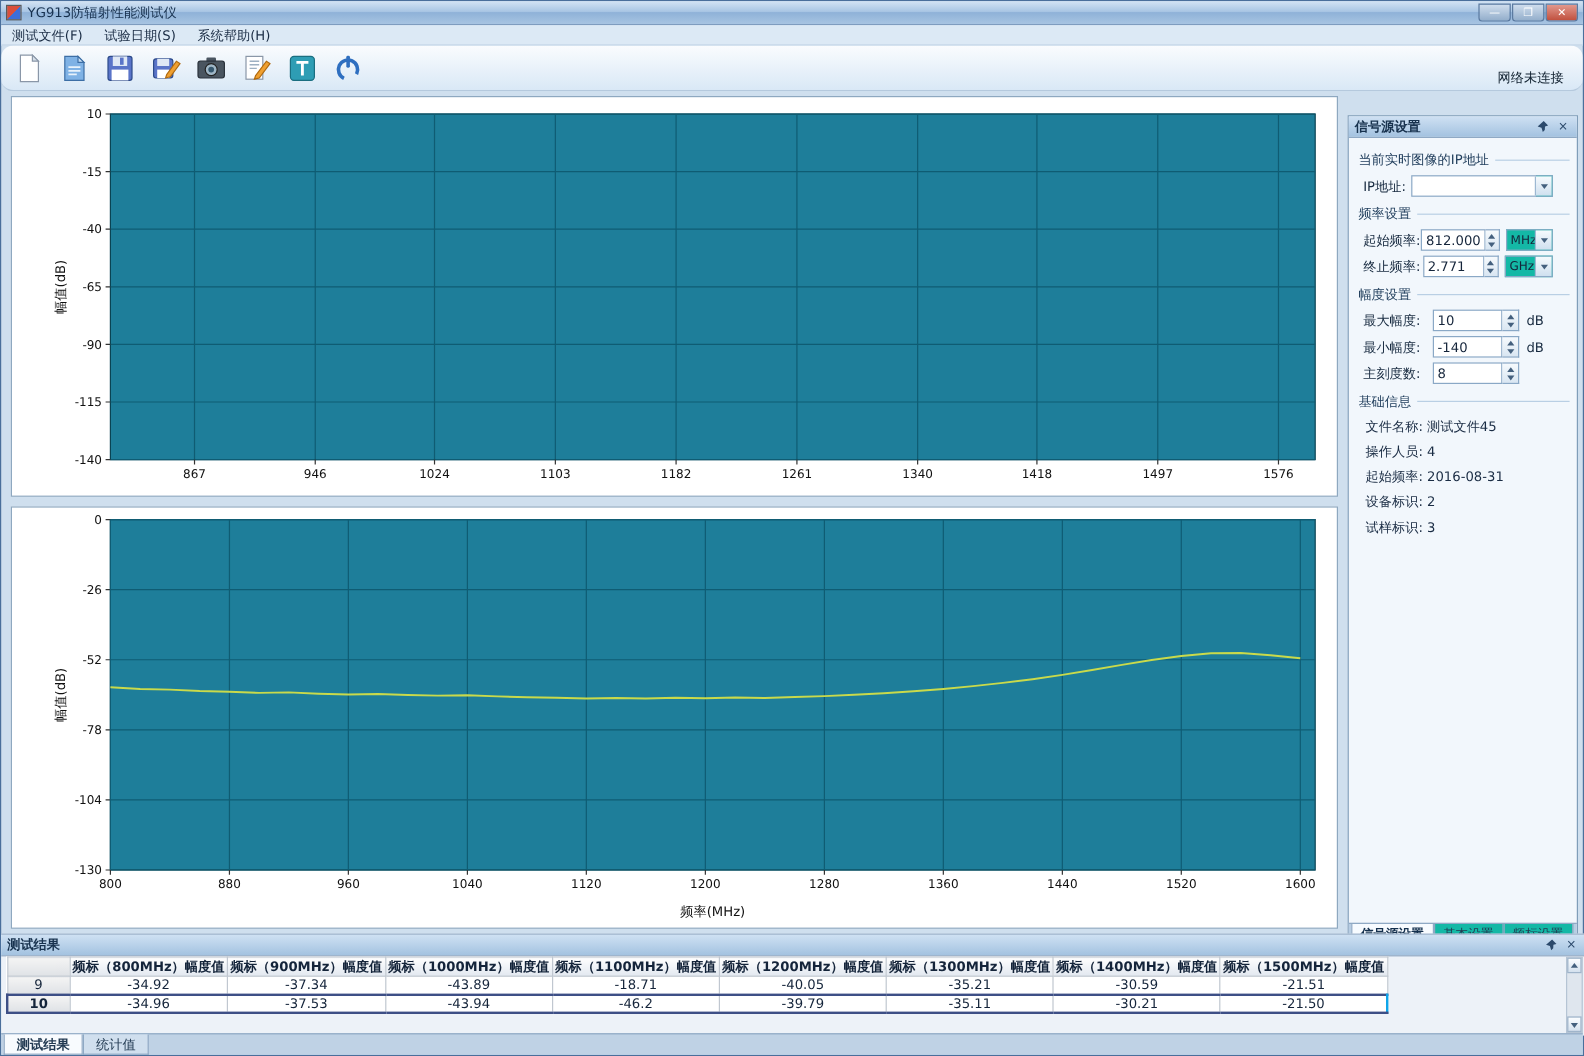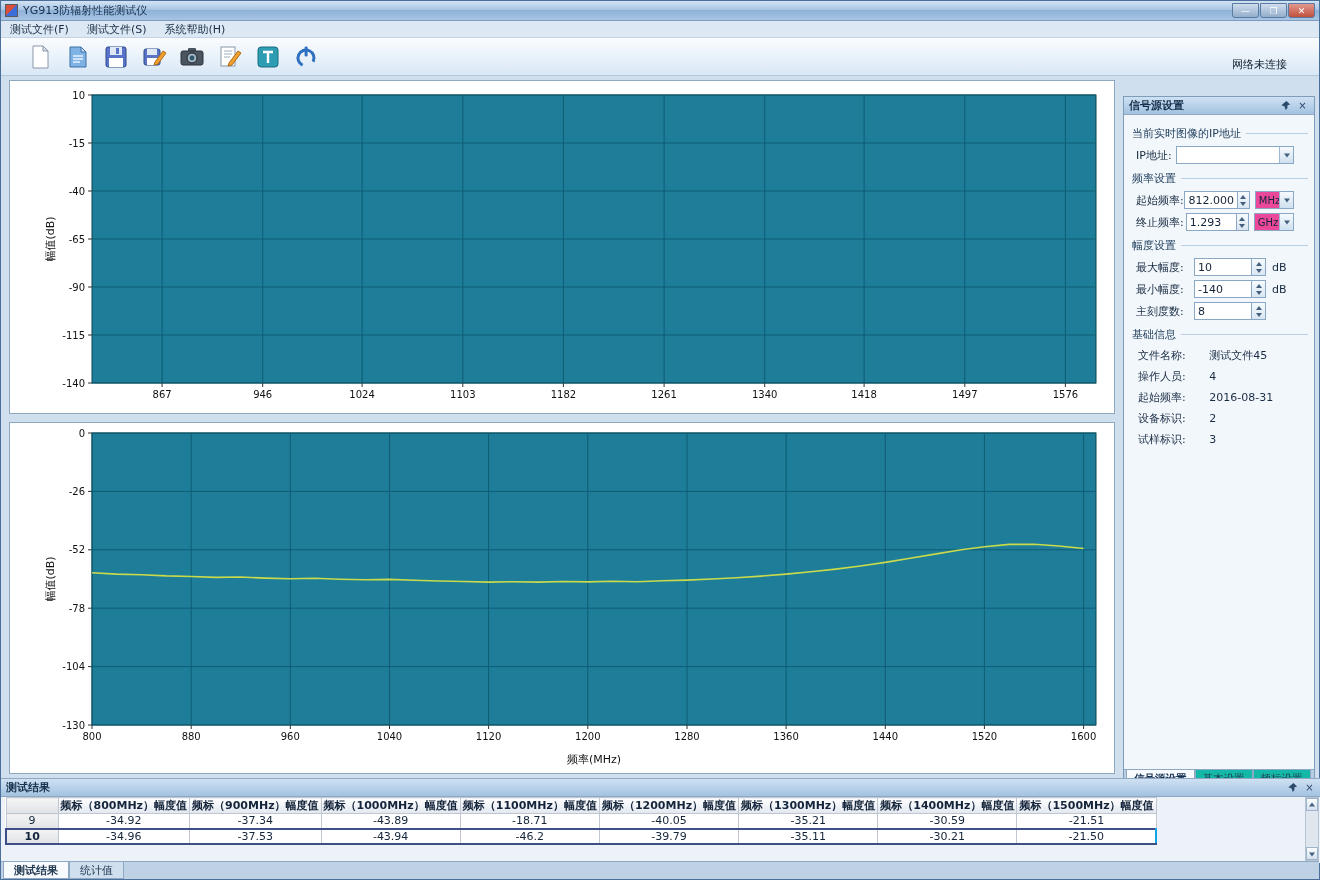--- a/index.html
+++ b/index.html
@@ -20,21 +20,21 @@
   .wbtn.close { background:linear-gradient(#e2988d,#c0503e); }
 
   
   .menubar { position:absolute; left:0; top:20px; width:100%; height:17px; background:#dce9f5;
     display:flex; align-items:center; border-bottom:1px solid #c2d4e6; }
   .menu-item { padding:1px 9px; font-size:11px; color:#1a2c44; cursor:default; }
 
   
   .toolbar { position:absolute; left:0; top:37px; width:100%; height:38px;
     background:linear-gradient(#fafcfe,#d9e8f6); border-bottom:1px solid #b5c9dd;
-    display:flex; align-items:center; padding:0 22px; }
+    display:flex; align-items:center; padding:0 6px;border-radius:10px; }
   .tool-btn { width:34px; height:32px; display:flex; align-items:center; justify-content:center; margin-right:4px; border-radius:3px; }
   .net-status { margin-left:auto; align-self:flex-end; padding:0 10px 3px 0; font-size:11px; color:#10202f; }
 
   
   .chart-panel { position:absolute; background:#fff; border:1px solid #8ea8c0; padding:2px; }
   .chart-panel.top { left:8px; top:79px; width:1106px; height:334px; }
   .chart-panel.bot { left:8px; top:421px; width:1106px; height:352px; }
   svg text { font-family:"DejaVu Sans","Liberation Sans",sans-serif; }
 
   
@@ -54,29 +54,29 @@
   .fbox { width:58px; height:18px; background:#fff; border:1px solid #8aa8c6; font-size:11px;
     display:flex; align-items:center; padding:0 3px; }
   .fbox.wide { width:118px; }
   .spin { display:inline-flex; flex-direction:column; width:14px; height:18px;
     border:1px solid #8aa8c6; border-left:none; background:linear-gradient(#f6fafd,#d9e6f2); }
   .spin i { flex:1; position:relative; }
   .spin i.up::after { content:""; position:absolute; left:50%; top:60%; transform:translate(-50%,-50%);
     border:3px solid transparent; border-bottom:4px solid #44607e; border-top:none; }
   .spin i.dn::after { content:""; position:absolute; left:50%; top:45%; transform:translate(-50%,-50%);
     border:3px solid transparent; border-top:4px solid #44607e; border-bottom:none; }
-  .unitsel { margin-left:5px; width:46px; height:18px; border:1px solid #8aa8c6; background:#ec4899;
+  .unitsel { margin-left:5px; width:46px; height:18px; border:1px solid #8aa8c6; background:#14b8a6;
     display:flex; align-items:center; font-size:10px; padding-left:3px; position:relative; }
   .dda { position:absolute; right:0; top:0; width:14px; height:16px;
     background:linear-gradient(#f6fafd,#cfe0ef); border-left:1px solid #9db8d2; }
   .dda::after { content:""; position:absolute; left:50%; top:50%; transform:translate(-50%,-35%);
     border:3px solid transparent; border-top:4px solid #44607e; border-bottom:none; }
   .unit-flat { margin-left:6px; font-size:11px; color:#15283e; }
   .info-row { padding:2px 4px 2px 14px; font-size:11px; color:#1a2c44; line-height:17px; }
-  .info-row .ival { margin-left:20px; }
+  .info-row .ival { margin-left:0; }
   .dock-tabs { flex:0 0 20px; background:#b7cde3; border-top:1px solid #8fa9c4;
     display:flex; align-items:stretch; padding-left:2px; }
   .dtab { padding:2px 7px; font-size:10.5px; border:1px solid #8fa9c4; border-top:none;
     background:#14b8a6; color:#223a52; display:flex; align-items:center; }
   .dtab.sel { background:#f7fbff; font-weight:bold; color:#14304e; }
 
   
   .results-dock { position:absolute; left:0; top:777px; width:1320px; height:85px;
     background:#edf2f8; border-top:1px solid #8fa9c4; }
   .results-body { position:absolute; left:4px; top:18px; right:18px; bottom:0; }
@@ -113,21 +113,21 @@
     <span class="title-text">YG913防辐射性能测试仪</span>
     <div class="winbtns">
       <span class="wbtn">—</span>
       <span class="wbtn">❐</span>
       <span class="wbtn close">✕</span>
     </div>
   </div>
 
   <div class="menubar">
     <span class="menu-item">测试文件(F)</span>
-    <span class="menu-item">测试文件(S)</span>
+    <span class="menu-item">试验日期(S)</span>
     <span class="menu-item">系统帮助(H)</span>
   </div>
 
   <div class="toolbar">
     <span class="tool-btn">
       <svg width="26" height="26" viewBox="0 0 26 26">
         <path d="M6 2 h10 l5 5 v17 h-15 z" fill="#ffffff" stroke="#8a97a8"></path>
         <path d="M16 2 l5 5 h-5 z" fill="#d7e0ea" stroke="#8a97a8"></path>
       </svg>
     </span>
@@ -340,21 +340,21 @@
             <i class="up"></i>
             <i class="dn"></i>
           </span>
         <span class="unitsel">
           <span>MHz</span>
           <i class="dda"></i>
         </span>
       </div>
       <div class="field-row">
         <span class="flabel">终止频率:</span>
-        <span class="fbox">1.293</span>
+        <span class="fbox">2.771</span>
         <span class="spin">
             <i class="up"></i>
             <i class="dn"></i>
           </span>
         <span class="unitsel">
           <span>GHz</span>
           <i class="dda"></i>
         </span>
       </div>
 

